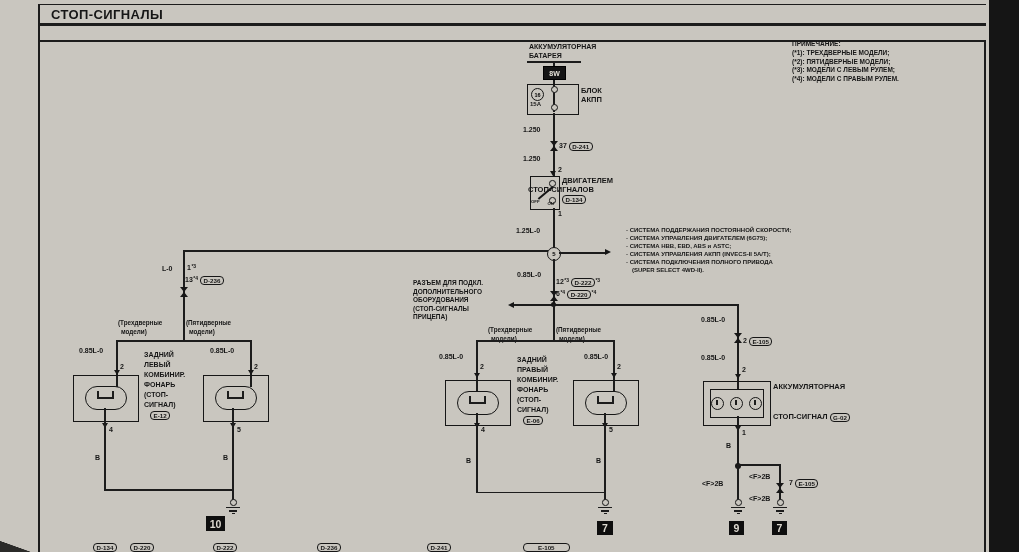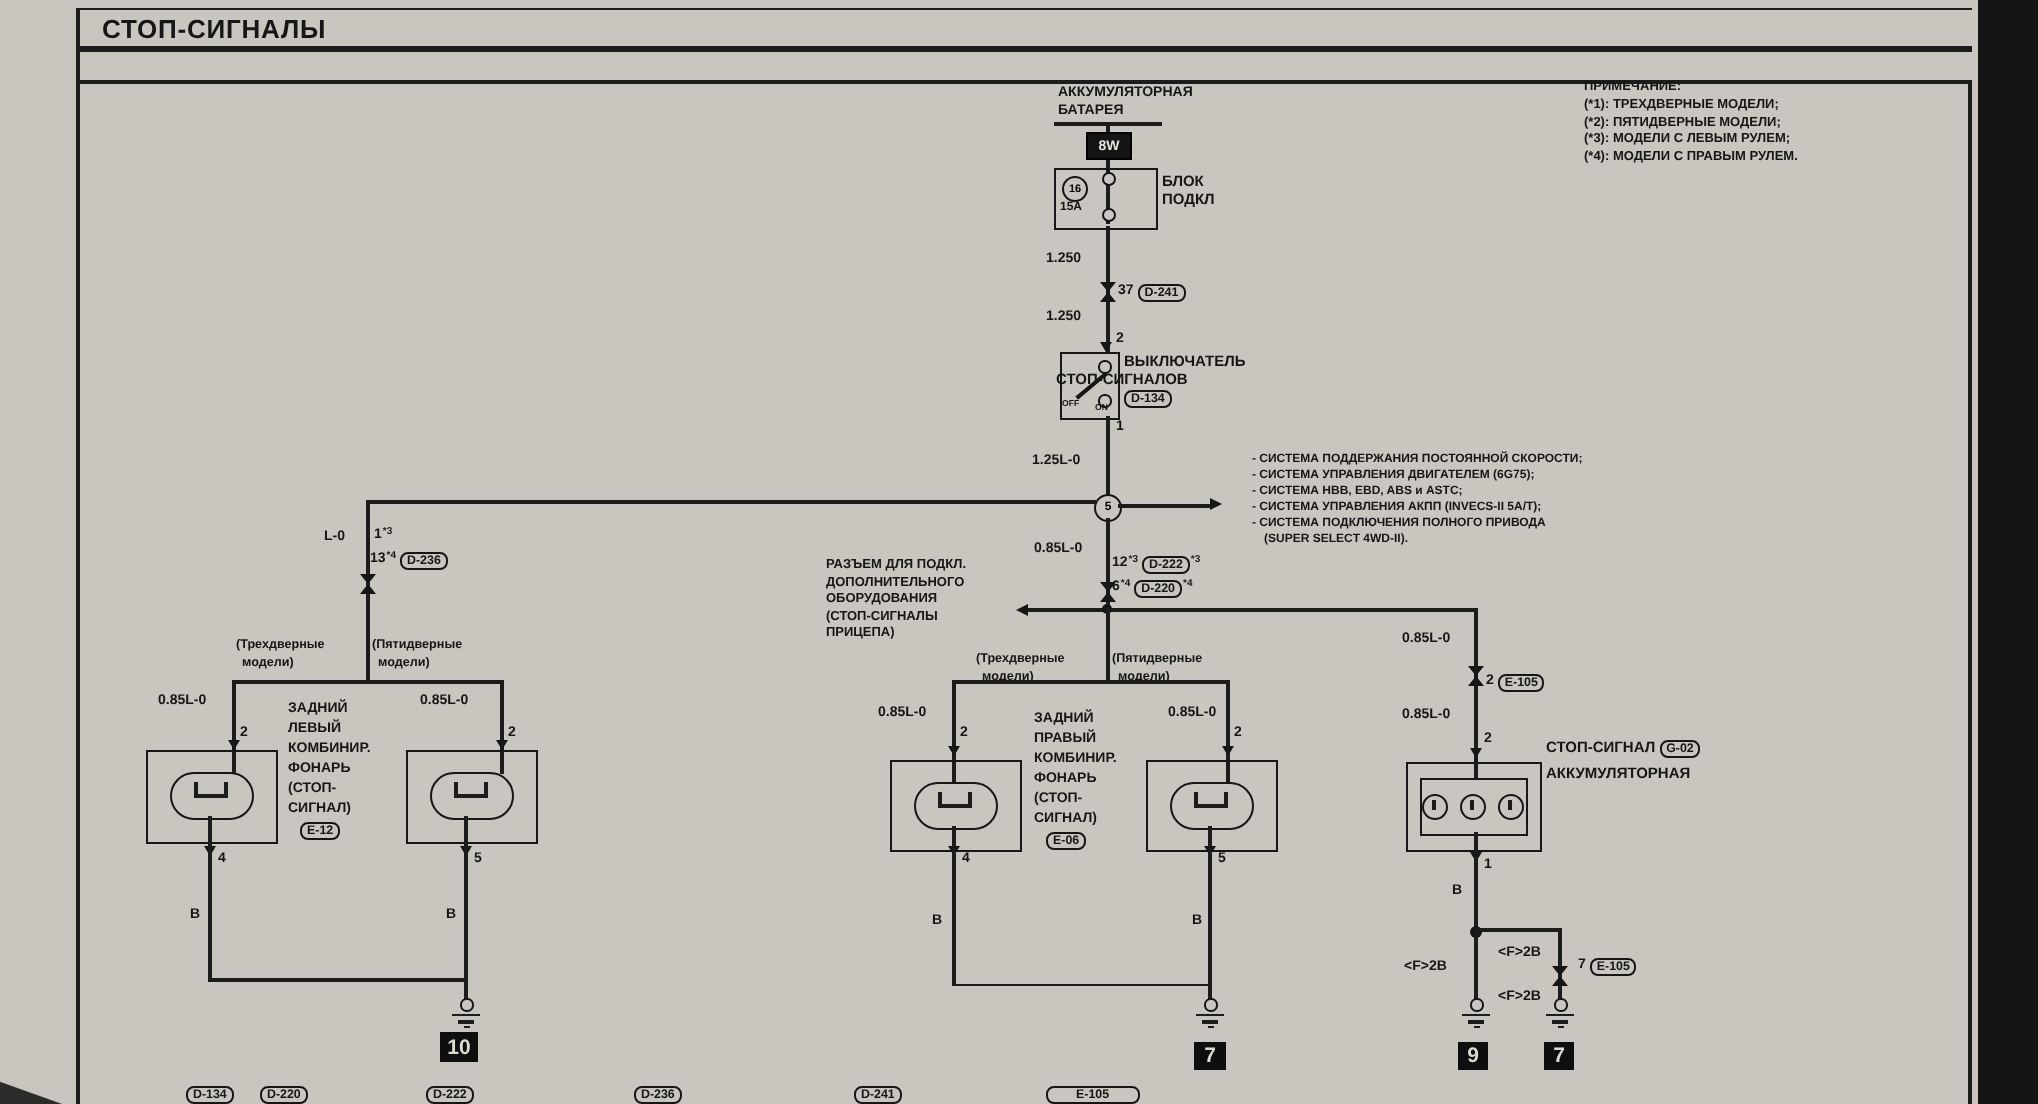--- a/index.html
+++ b/index.html
@@ -62,40 +62,40 @@
   <div class="v" style="left:553px;top:63px;width:1.8px;height:21px"></div>
   <div class="inv" style="left:543px;top:66px;width:21px;height:12px">8W</div>
 
   <div class="comp" style="left:527px;top:84px;width:50px;height:29px"></div>
   <div class="v" style="left:553px;top:85px;width:1.8px;height:27px"></div>
   <div class="circ ctr" style="left:531px;top:88px;width:11px;height:11px;font-size:5.5px;font-weight:bold">16</div>
   <div class="lbl s6" style="left:530px;top:101px">15A</div>
   <div class="circ" style="left:551px;top:86px;width:5px;height:5px"></div>
   <div class="circ" style="left:551px;top:104px;width:5px;height:5px"></div>
   <div class="lbl s75" style="left:581px;top:85.5px">БЛОК</div>
-  <div class="lbl s75" style="left:581px;top:94.5px">ПОДКЛ</div>
+  <div class="lbl s75" style="left:581px;top:94.5px">АКПП</div>
 
   <div class="v" style="left:553px;top:113px;width:1.8px;height:64px"></div>
   <div class="lbl" style="left:523px;top:125.5px">1.250</div>
   <div class="hour" style="left:550px;top:141px"></div>
   <div class="row" style="left:559px;top:142px">
     <span>37</span>
     <span class="ibox">D-241</span>
   </div>
   <div class="lbl" style="left:523px;top:154.5px">1.250</div>
   <div class="lbl" style="left:558px;top:166px">2</div>
   <div class="arrD" style="left:550.4px;top:170.5px"></div>
 
   <div class="comp thin" style="left:530px;top:176px;width:28px;height:32px"></div>
   <div class="circ" style="left:549px;top:180px;width:4.6px;height:4.6px"></div>
   <div class="circ" style="left:549px;top:197px;width:4.6px;height:4.6px"></div>
   <div style="position:absolute;left:536px;top:192px;width:19px;height:1.6px;background:#161616;transform:rotate(-40deg)"></div>
   <div class="lbl s43" style="left:531px;top:199px">OFF</div>
   <div class="lbl s43" style="left:547.5px;top:200.5px">ON</div>
-  <div class="lbl s75" style="left:562px;top:176px">ВЫКЛЮЧАТЕЛЬ</div>
+  <div class="lbl s75" style="left:562px;top:176px">ДВИГАТЕЛЕМ</div>
   <div class="lbl s75" style="left:528px;top:185px">СТОП-СИГНАЛОВ</div>
   <div class="cbox" style="left:562px;top:195px">D-134</div>
   <div class="lbl" style="left:558px;top:209.5px">1</div>
   <div class="v" style="left:553px;top:208px;width:1.8px;height:40px"></div>
   <div class="lbl" style="left:516px;top:226.5px">1.25L-0</div>
 
   <div class="circ ctr" style="left:547px;top:247px;width:12px;height:12px;font-size:6px;font-weight:bold">5</div>
   <div class="h" style="left:559px;top:252px;width:47px;height:1.6px"></div>
   <div class="arrR" style="left:605px;top:249.4px"></div>
   <div class="lbl s6" style="left:626px;top:227px">- СИСТЕМА ПОДДЕРЖАНИЯ ПОСТОЯННОЙ СКОРОСТИ;</div>
@@ -189,21 +189,21 @@
   <div class="lbl" style="left:237px;top:425.5px">5</div>
   <div class="v" style="left:104px;top:420px;width:1.8px;height:71px"></div>
   <div class="v" style="left:232px;top:420px;width:1.8px;height:80px"></div>
   <div class="lbl" style="left:95px;top:453.5px">B</div>
   <div class="lbl" style="left:223px;top:453.5px">B</div>
   <div class="h" style="left:104px;top:489px;width:130px;height:1.8px"></div>
   <div class="circ" style="left:230px;top:499px;width:4.6px;height:4.6px"></div>
   <div class="h" style="left:226px;top:506.5px;width:14px;height:1.8px"></div>
   <div class="h" style="left:229px;top:510px;width:8px;height:1.5px"></div>
   <div class="h" style="left:231.5px;top:513px;width:3.5px;height:1.3px"></div>
-  <div class="gref" style="left:220px;top:516px;width:19px;height:15px">10</div>
+  <div class="gref" style="left:206px;top:516px;width:19px;height:15px">10</div>
 
   <div class="lbl s63" style="left:488px;top:326px">(Трехдверные</div>
   <div class="lbl s63" style="left:491px;top:334.5px">модели)</div>
   <div class="lbl s63" style="left:556px;top:326px">(Пятидверные</div>
   <div class="lbl s63" style="left:559px;top:334.5px">модели)</div>
   <div class="h" style="left:476px;top:340px;width:139px;height:1.6px"></div>
   <div class="v" style="left:476px;top:340px;width:1.6px;height:40px"></div>
   <div class="v" style="left:613px;top:340px;width:1.6px;height:40px"></div>
   <div class="lbl" style="left:439px;top:353px">0.85L-0</div>
   <div class="lbl" style="left:584px;top:353px">0.85L-0</div>
@@ -264,21 +264,21 @@
   <div class="comp thin" style="left:710px;top:389px;width:52px;height:27px"></div>
   <div class="circ" style="left:711px;top:397px;width:11px;height:11px"></div>
   <div class="circ" style="left:730px;top:397px;width:11px;height:11px"></div>
   <div class="circ" style="left:749px;top:397px;width:11px;height:11px"></div>
   <div class="v" style="left:716px;top:400px;width:1.5px;height:5px"></div>
   <div class="v" style="left:735px;top:400px;width:1.5px;height:5px"></div>
   <div class="v" style="left:754px;top:400px;width:1.5px;height:5px"></div>
   <div class="v" style="left:737px;top:382px;width:1.6px;height:7px"></div>
   <div class="v" style="left:737px;top:416px;width:1.6px;height:8px"></div>
   <div class="lbl s75" style="left:773px;top:382px">АККУМУЛЯТОРНАЯ</div>
-  <div class="row" style="left:773px;top:370px;font-size:7.5px">
+  <div class="row" style="left:773px;top:413px;font-size:7.5px">
     <span>СТОП-СИГНАЛ</span>
     <span class="ibox">G-02</span>
   </div>
 
   <div class="arrD" style="left:734.6px;top:426px"></div>
   <div class="lbl" style="left:742px;top:428.5px">1</div>
   <div class="v" style="left:737px;top:424px;width:1.8px;height:42px"></div>
   <div class="lbl" style="left:726px;top:441.5px">B</div>
   <div class="dot" style="left:734.9px;top:462.6px;width:6px;height:6px"></div>
   <div class="h" style="left:737px;top:464px;width:44px;height:1.8px"></div>

